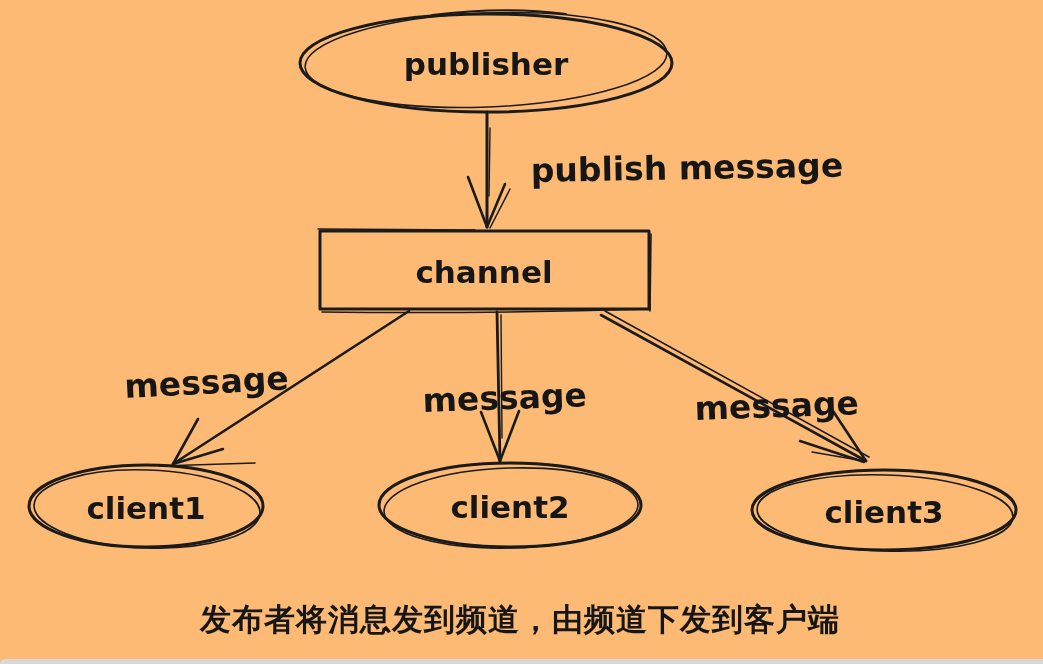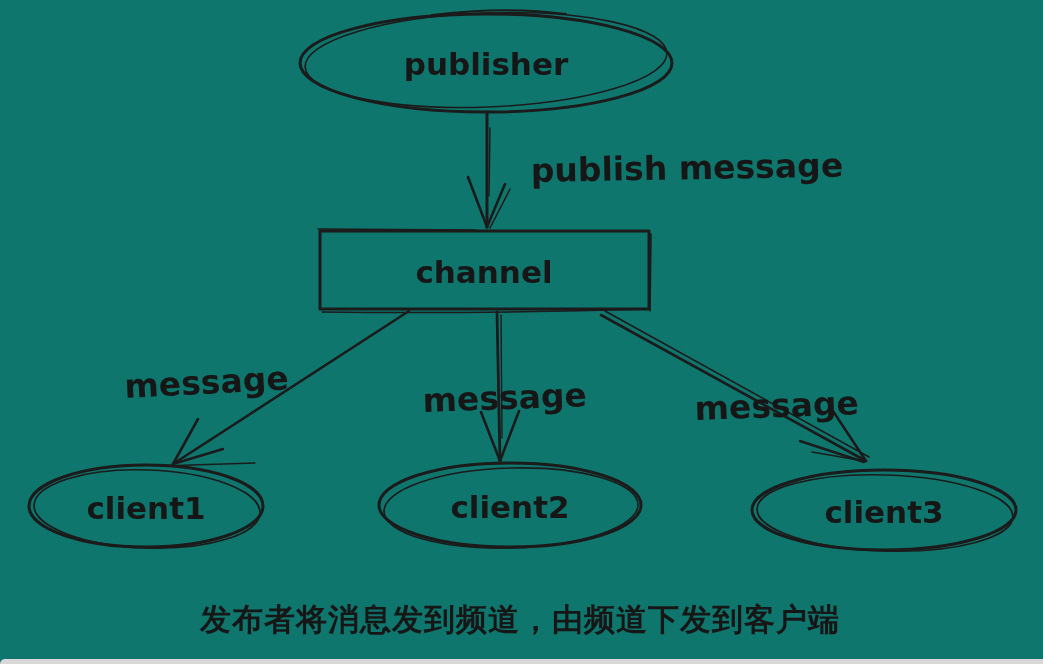--- a/index.html
+++ b/index.html
@@ -5,21 +5,21 @@
   html, body {
     margin: 0;
     padding: 0;
     background: #ffffff;
     font-family: "DejaVu Sans", "Liberation Sans", sans-serif;
   }
   .stage {
     position: relative;
     width: 1043px;
     height: 664px;
-    background: #0f766e;
+    background: #fdba74;
     overflow: hidden;
   }
   svg.diagram {
     position: absolute;
     top: 0;
     left: 0;
   }
   svg.diagram .ink {
     stroke: #1b1b1b;
     fill: none;

